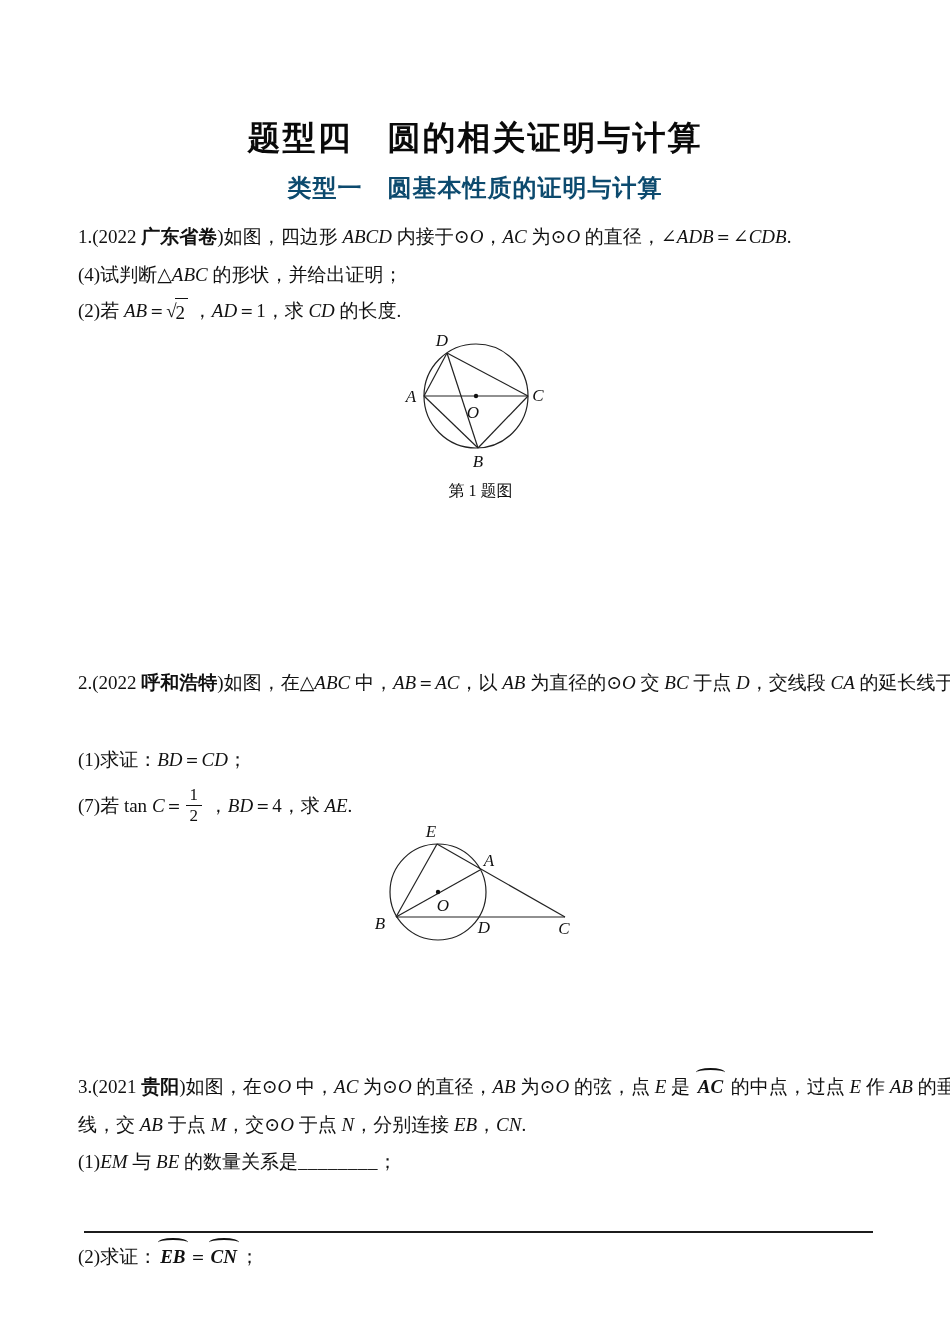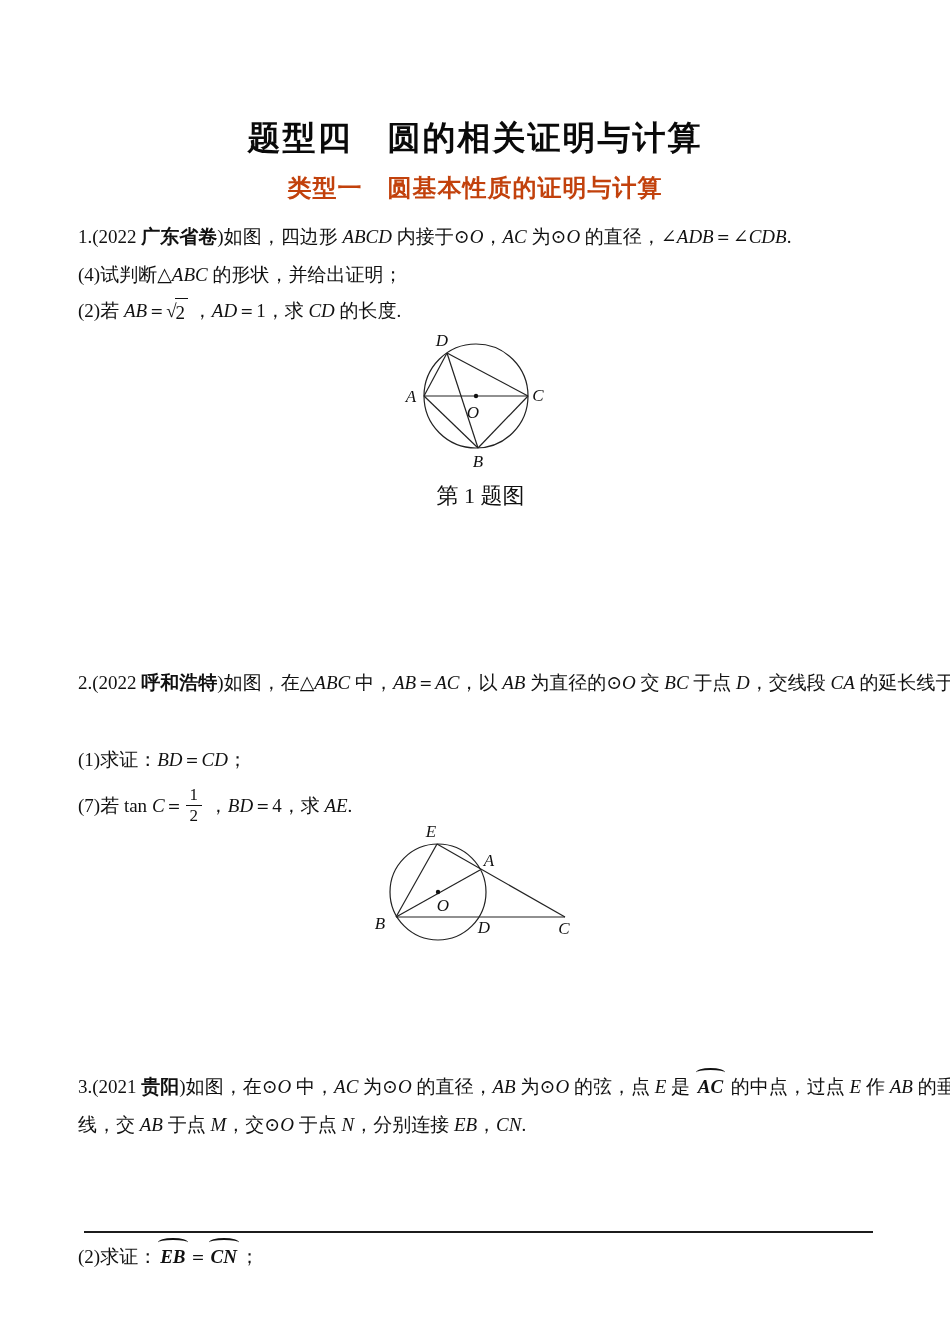--- a/index.html
+++ b/index.html
@@ -17,21 +17,21 @@
     text-align:center;
     font-family:"Liberation Sans","DejaVu Sans",sans-serif;
     font-weight:700;font-size:33px;letter-spacing:2px;
     color:#0a0a0a;
   }
   .subtitle{
     position:absolute;left:0;top:172px;width:950px;
     text-align:center;
     font-family:"Liberation Sans","DejaVu Sans",sans-serif;
     font-weight:700;font-size:24px;letter-spacing:1px;
-    color:#c2410c;
+    color:#0c4a6e;
   }
   .line{
     position:absolute;left:78px;width:800px;
     font-size:19px;line-height:26px;white-space:nowrap;
   }
   .cn{font-family:"Liberation Serif","DejaVu Serif","DejaVu Sans",serif;}
   .bold-cn{font-family:Liberation Mono, monospace;font-weight:700;}
   .math{font-family:"Liberation Serif","DejaVu Serif",serif;font-style:italic;}
   .blank{letter-spacing:0.5px;}
   .frac{
@@ -51,21 +51,21 @@
     padding:0 2px;margin:0 1px;
   }
   .arc::before{
     content:"";position:absolute;top:-6px;left:0;right:0;height:7px;
     border-top:2.2px solid #111;border-radius:50% 50% 0 0;
   }
   .figure{position:absolute;}
   .figure svg{display:block;}
   .fig-caption{
     position:absolute;text-align:center;
-    font-size:22px;color:#111;
+    font-size:16px;color:#111;
   }
   .svg-label{
     font-family:"Liberation Serif","DejaVu Serif",serif;
     font-style:italic;font-size:17px;fill:#111;
   }
   .rule{
     position:absolute;left:84px;top:1231px;width:789px;height:2px;
     background:#1c1c1c;
   }
 </style>
@@ -126,16 +126,17 @@
       <text class="svg-label" x="121" y="44" text-anchor="middle">A</text>
       <text class="svg-label" x="12" y="107" text-anchor="middle">B</text>
       <text class="svg-label" x="116" y="111" text-anchor="middle">D</text>
       <text class="svg-label" x="196" y="112" text-anchor="middle">C</text>
       <text class="svg-label" x="75" y="89" text-anchor="middle">O</text>
     </svg>
   </div>
 
   <div class="line" style="top:1074px"><span class="cn">3.(2021 </span><span class="bold-cn">贵阳</span><span class="cn">)如图，在⊙</span><span class="math">O</span><span class="cn"> 中，</span><span class="math">AC</span><span class="cn"> 为⊙</span><span class="math">O</span><span class="cn"> 的直径，</span><span class="math">AB</span><span class="cn"> 为⊙</span><span class="math">O</span><span class="cn"> 的弦，点 </span><span class="math">E</span><span class="cn"> 是 </span><span class="arc">AC</span><span class="cn"> 的中点，过点 </span><span class="math">E</span><span class="cn"> 作 </span><span class="math">AB</span><span class="cn"> 的垂</span></div>
   <div class="line" style="top:1112px"><span class="cn">线，交 </span><span class="math">AB</span><span class="cn"> 于点 </span><span class="math">M</span><span class="cn">，交⊙</span><span class="math">O</span><span class="cn"> 于点 </span><span class="math">N</span><span class="cn">，分别连接 </span><span class="math">EB</span><span class="cn">，</span><span class="math">CN</span><span class="cn">.</span></div>
+  <div class="line" style="top:1149px"><span class="cn">(1)</span><span class="math">EM</span><span class="cn"> 与 </span><span class="math">BE</span><span class="cn"> 的数量关系是</span><span class="blank">________</span><span class="cn">；</span></div>
   <div class="line" style="top:1244px"><span class="cn">(2)求证：</span><span class="arc">EB</span><span class="cn">＝</span><span class="arc">CN</span><span class="cn">；</span></div>
 
   <div class="rule"></div>
 </div>
 
 </body></html>

